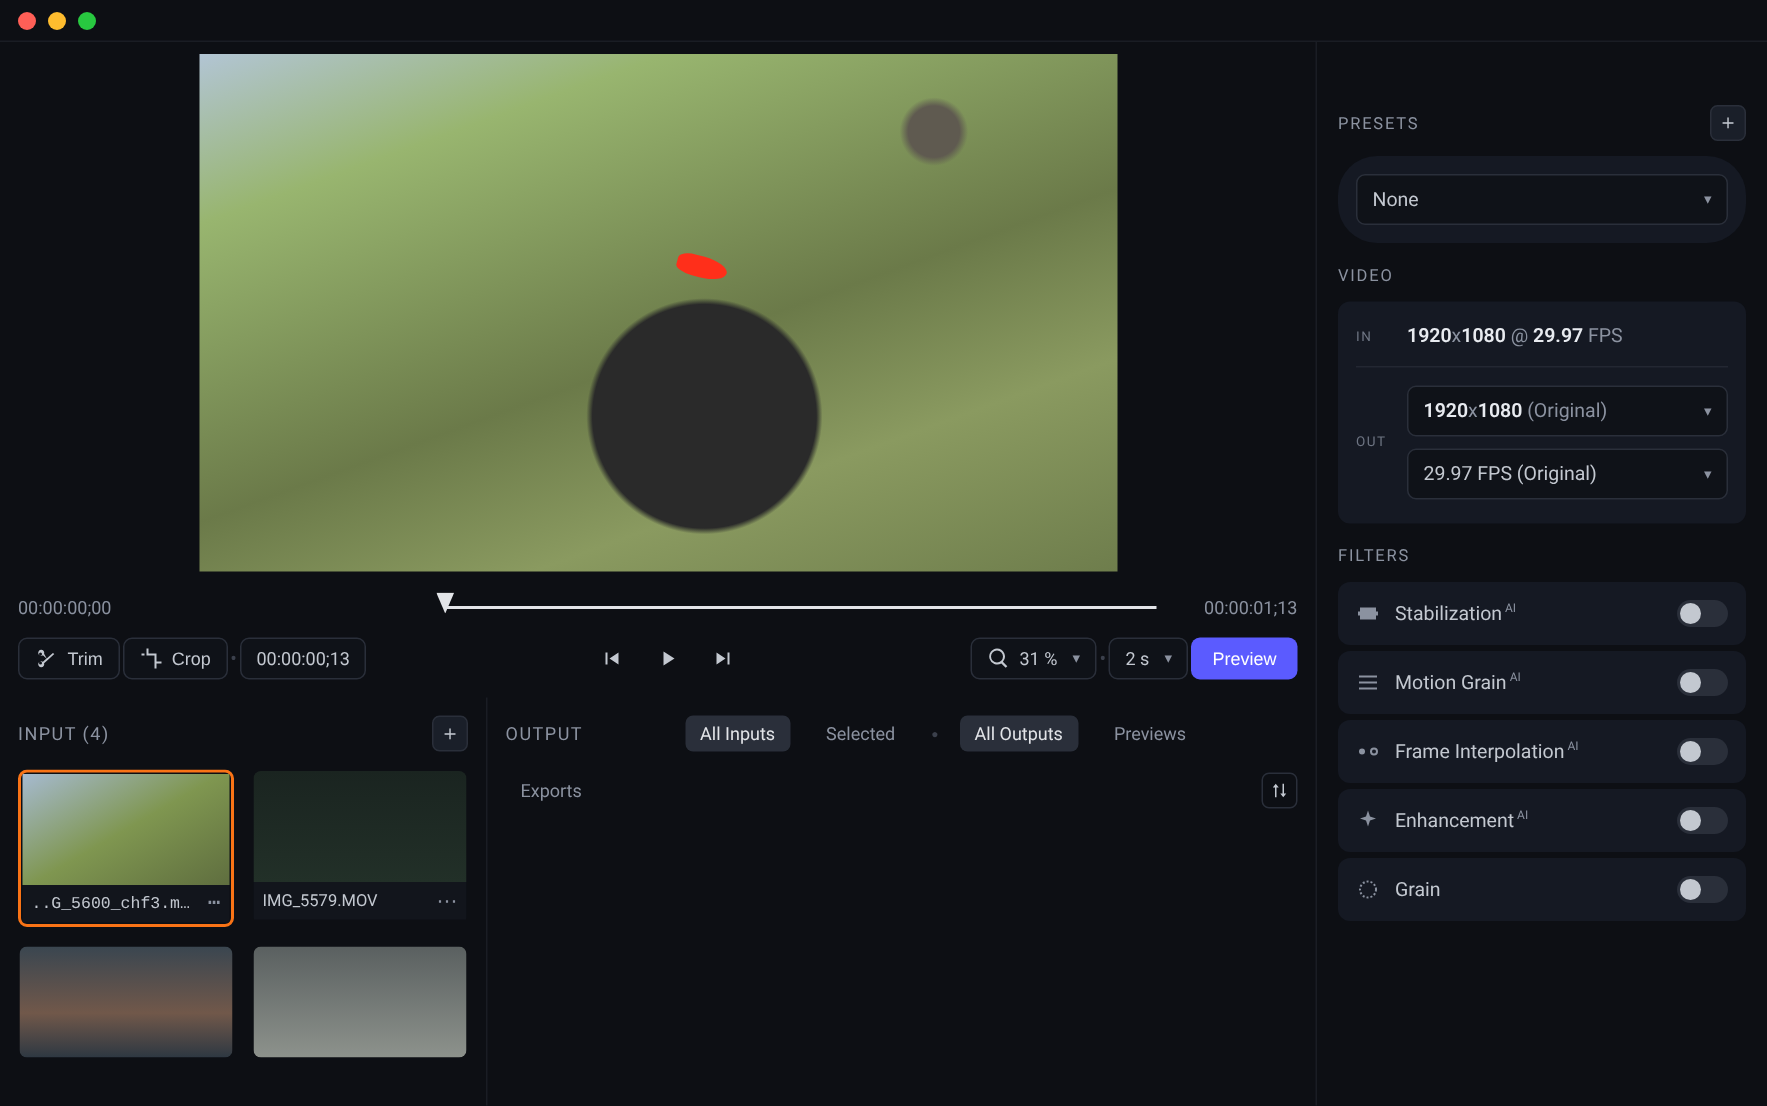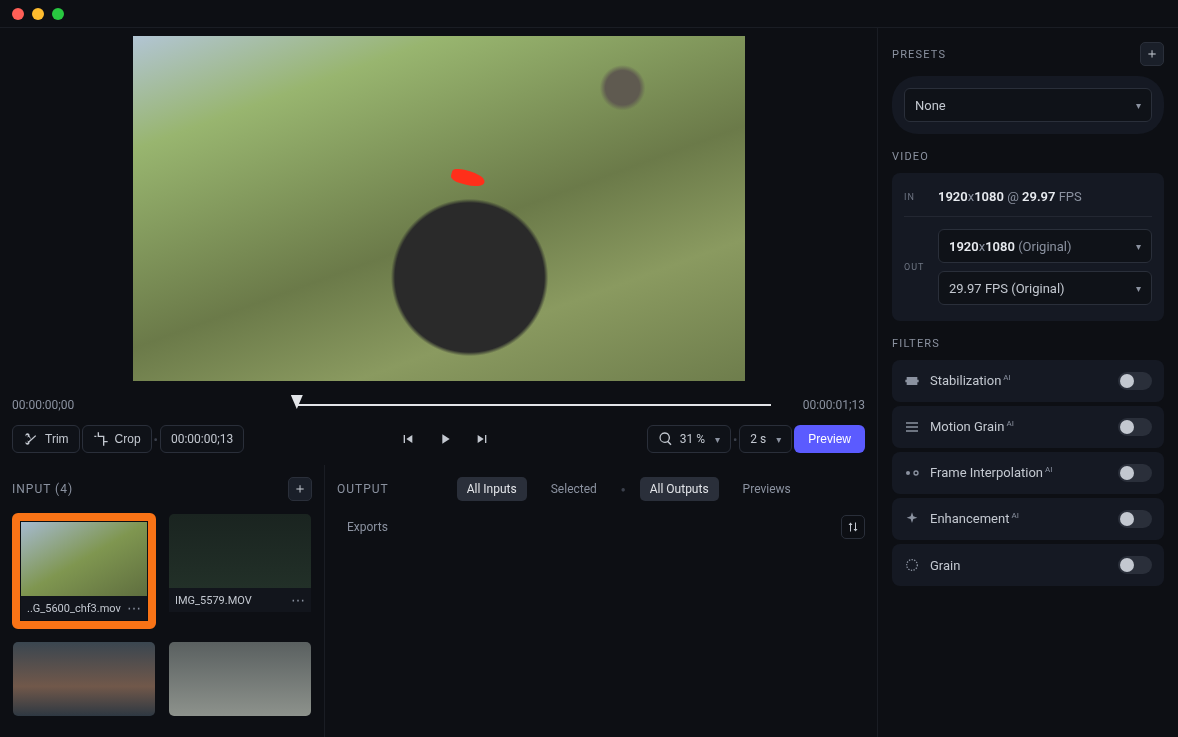--- a/index.html
+++ b/index.html
@@ -173,22 +173,23 @@
   gap: 12px;
   overflow-y: auto;
 }
 .thumb-card {
   border: 1px solid transparent;
   border-radius: 6px;
   overflow: hidden;
   cursor: pointer;
 }
 .thumb-card.selected {
-  border: 8px solid #f97316;
+  border: 2px solid #f97316;
   padding: 1px;
+  font-family: Liberation Mono, monospace;
 }
 .thumb-img {
   width: 100%;
   height: 74px;
   background: #2a2f3a;
 }
 .ti-swan { background: linear-gradient(150deg,#a6bad0 0%, #7f9650 50%, #5f6e3f 100%); }
 .ti-dark { background: linear-gradient(#1a2420, #223028); }
 .ti-sunset { background: linear-gradient(#3a4650, #71584a 60%, #2e3842); }
 .ti-snow { background: linear-gradient(#5a6060, #8d928c); }
@@ -248,20 +249,21 @@
 }
 .section-title {
   font-size: 11px;
   letter-spacing: 1.2px;
   color: #8b92a0;
 }
 .section-head {
   display: flex;
   justify-content: space-between;
   align-items: center;
+  margin-top: 28px;
 }
 .card {
   background: #151923;
   border-radius: 8px;
   padding: 12px;
 }
 .dropdown {
   background: #0f1218;
   border: 1px solid #2a2f3a;
   border-radius: 6px;

